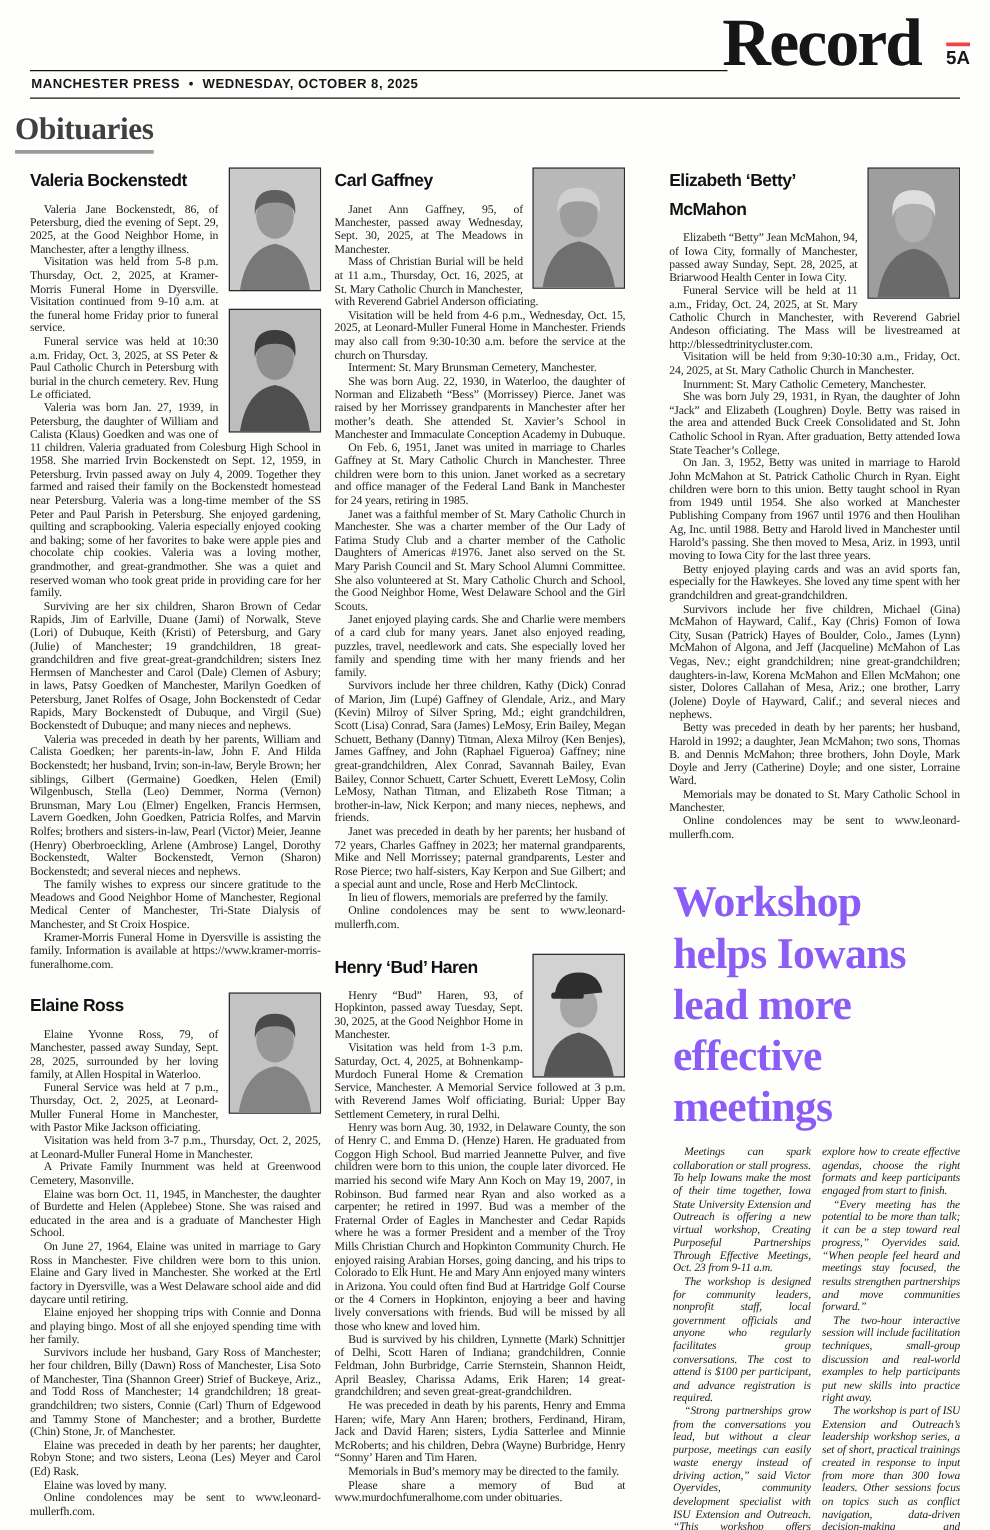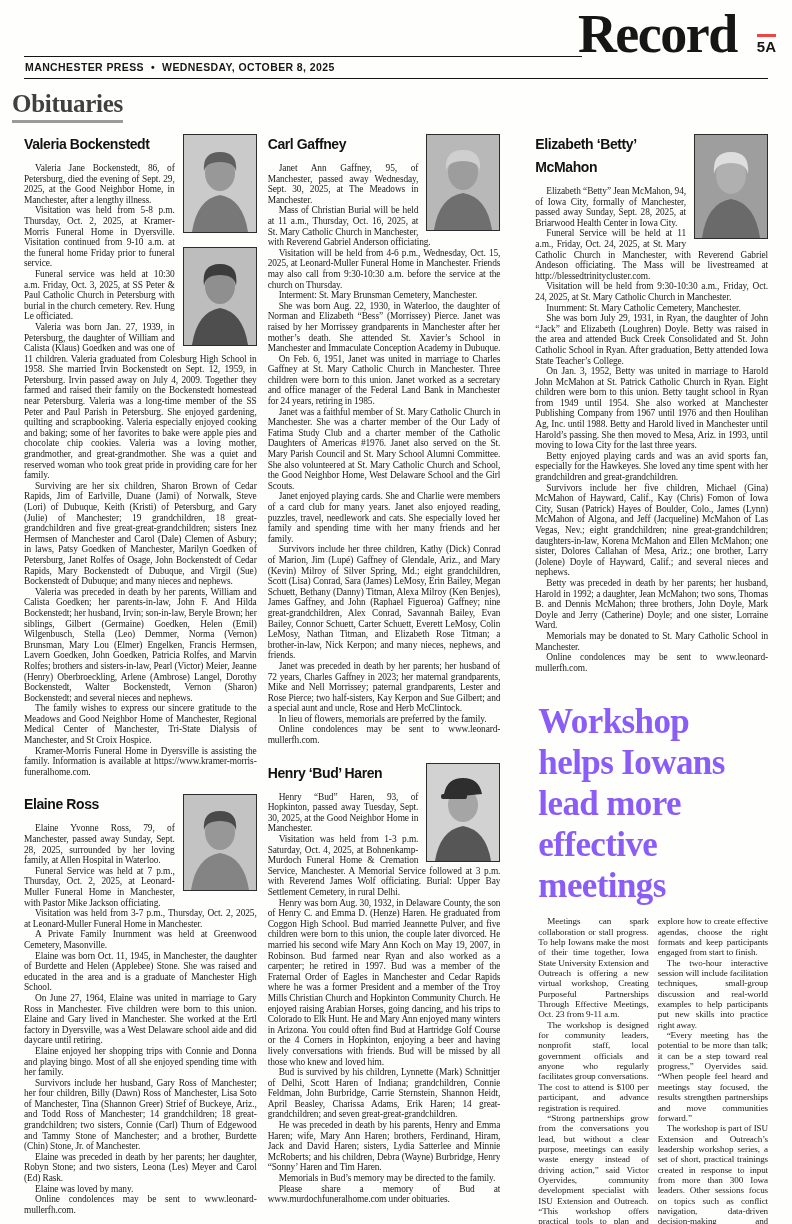--- a/index.html
+++ b/index.html
@@ -32,21 +32,21 @@
   .obit-body p, .wcol p{margin:0;text-align:justify;text-indent:11px;font-size:9.4px;
              line-height:10.6px;letter-spacing:-.1px;color:#1b1b1b;}
   .photo-stack{float:right;margin:1px 0 4px 8px;display:flex;flex-direction:column;gap:14px;}
   .photo{width:72px;border:1px solid #2c2c2c;background:#c9c9c9;font-size:0;line-height:0;}
   
   .workshop{flex:1;margin-left:-6px;padding-left:6px;border-left:1px solid #1c1c1c;margin-top:8px;}
   .workshop-headline{margin:4px 0 10px 2px;font-family:"Liberation Serif",serif;font-weight:700;
              font-size:35px;line-height:41px;letter-spacing:-.6px;color:#8b5cf6;}
   .wcols{display:flex;gap:9px;padding-left:2px;}
   .wcol{flex:1;min-width:0;}
-  .wcol p{font-size:9.1px;line-height:10.35px;text-indent:9px;}
+  .wcol p{font-size:9.1px;line-height:10.35px;text-indent:9px;font-style:italic;}
   .wcol-b p:first-child{text-indent:0;}
 </style>
 </head>
 <body>
 
 <div class="page">
 
   <header class="header">
     <div class="mast-left-rule"></div>
     <div class="kicker">
@@ -210,22 +210,22 @@
         <h2 class="workshop-headline">Workshop helps Iowans lead more effective meetings</h2>
         <div class="wcols">
           <div class="wcol wcol-a">
               <p>Meetings can spark collaboration or stall progress. To help Iowans make the most of their time together, Iowa State University Extension and Outreach is offering a new virtual workshop, Creating Purposeful Partnerships Through Effective Meetings, Oct. 23 from 9-11 a.m.</p>
               <p>The workshop is designed for community leaders, nonprofit staff, local government officials and anyone who regularly facilitates group conversations. The cost to attend is $100 per participant, and advance registration is required.</p>
               <p>“Strong partnerships grow from the conversations you lead, but without a clear purpose, meetings can easily waste energy instead of driving action,” said Victor Oyervides, community development specialist with ISU Extension and Outreach. “This workshop offers practical tools to plan and guide gatherings that are more productive, focused and collaborative.”</p>
               <p>Participants will learn how to clarify a group’s purpose, bridge communication styles, manage conflict and turn discussions into concrete next steps. The session will also</p>
             </div>
           <div class="wcol wcol-b">
               <p>explore how to create effective agendas, choose the right formats and keep participants engaged from start to finish.</p>
+              <p>“Every meeting has the potential to be more than talk; it can be a step toward real progress,” Oyervides said. “When people feel heard and meetings stay focused, the results strengthen partnerships and move communities forward.”</p>
               <p>The two-hour interactive session will include facilitation techniques, small-group discussion and real-world examples to help participants put new skills into practice right away.</p>
-              <p>“Every meeting has the potential to be more than talk; it can be a step toward real progress,” Oyervides said. “When people feel heard and meetings stay focused, the results strengthen partnerships and move communities forward.”</p>
               <p>The workshop is part of ISU Extension and Outreach’s leadership workshop series, a set of short, practical trainings created in response to input from more than 300 Iowa leaders. Other sessions focus on topics such as conflict navigation, data-driven decision-making and responsible use of new technologies.</p>
               <p>For more information, visit the Leadership Workshops webpage or contact Victor Oyervides at oyervide@iastate.edu or 319-321-9623. Media inquiries may be directed to Esther Crompton, communication specialist II, eecrompt@iastate.edu.</p>
             </div>
         </div>
       </section>
     </div>
 
   </div>
 </div>
 

